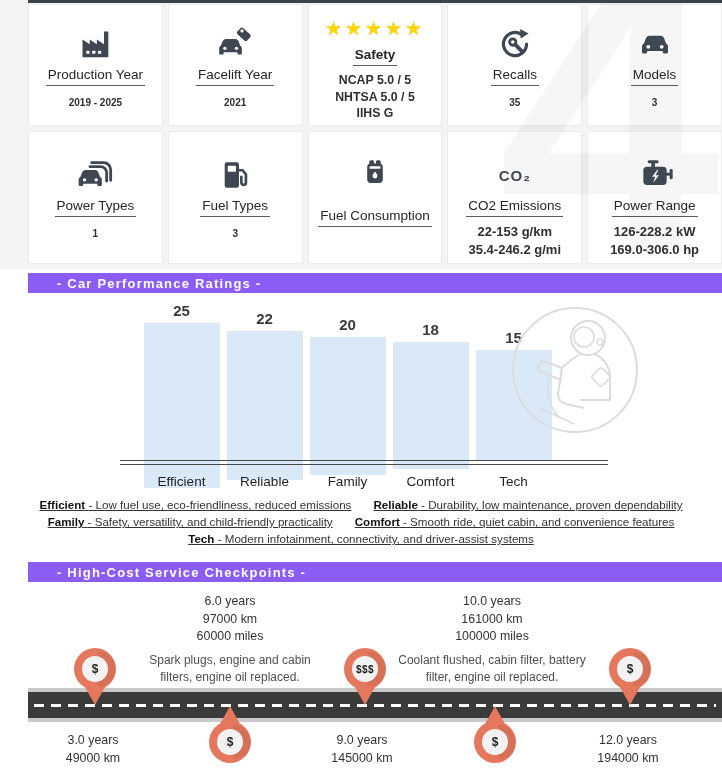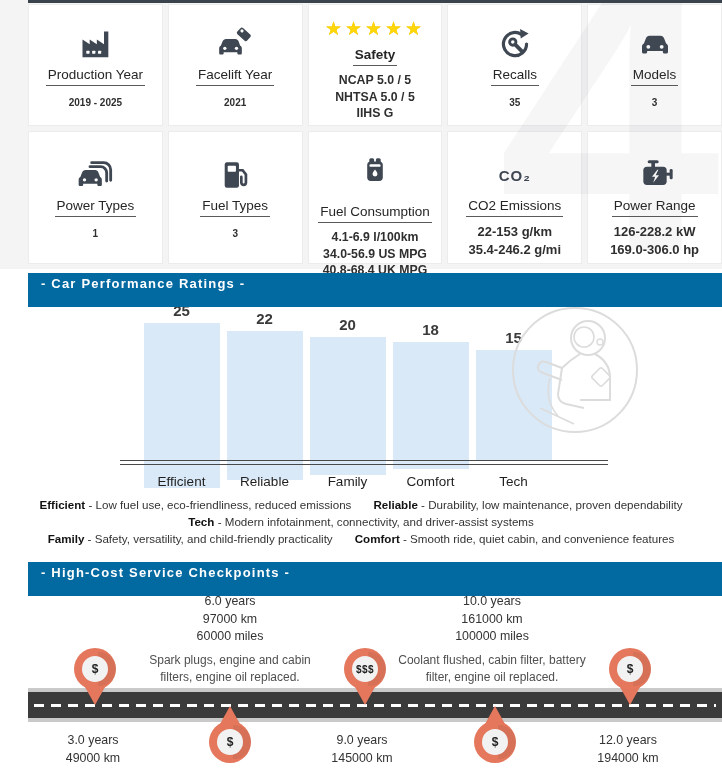--- a/index.html
+++ b/index.html
@@ -19,41 +19,41 @@
   .card .label { font-size:13.5px; color:#262626; padding:0 2px 3px 2px; border-bottom:1.5px solid #5a5a5a; margin-top:0; }
   .card .vals { margin-top:9px; font-weight:bold; font-size:10px; color:#2f2f2f; line-height:1.5; }
   .card .vals.tight { margin-top:6px; font-size:12.3px; line-height:1.36; }
   .stars { font-size:19px; letter-spacing:3px; color:#ffd60a; line-height:1; margin-top:2px;
            text-shadow:0 0 0.5px #e8b800; }
   .co2-glyph { font-weight:800; font-size:15px; letter-spacing:1px; color:#3f4752; }
   .watermark-4 { position:absolute; left:498px; top:-88px; font-size:400px; font-weight:bold;
                  color:rgba(80,85,95,0.05); z-index:3; pointer-events:none; line-height:1; }
 
   
-  .section-header { position:absolute; left:28px; width:694px; height:34px; background:#0369a1;
+  .section-header { position:absolute; left:28px; width:694px; height:20px; background:#8b5cf6;
                     color:#fff; font-size:13px; font-weight:bold; letter-spacing:1.2px;
-                    line-height:22px; padding-left:13px; z-index:4; }
+                    line-height:22px; padding-left:29px; z-index:4; }
   .hdr-ratings { top:273px; }
   .hdr-service { top:562px; }
 
   
   .chart { position:absolute; left:118px; top:298px; width:490px; height:194px; z-index:2; }
   .bars-row { position:absolute; left:22px; top:0; display:flex; height:194px;align-items:center; }
   .bar-slot { width:83px; display:flex; flex-direction:column; align-items:center; justify-content:flex-end; }
   .bar-value { font-weight:bold; font-size:15px; color:#3a3a3a; margin-bottom:4px; }
   .bar-fill { width:76px; background:#d9e9f7; }
   .axis-line { position:absolute; left:2px; right:0px; height:1.3px; background:#4a4a4a; z-index:3; }
   .axis-a { bottom:27px; } .axis-b { bottom:31px; }
   .cats-row { position:absolute; left:22px; bottom:3px; display:flex; z-index:4; }
   .cat { width:83px; text-align:center; font-size:13.5px; color:#1f1f1f; }
   .astro { position:absolute; left:392px; top:6px; z-index:1; }
 
   .legend { position:absolute; left:28px; top:496px; width:666px; z-index:2; }
   .legend-line { display:flex; justify-content:center; gap:22px; font-size:11.6px; color:#333;
-                 line-height:1.48; }
+                 line-height:1.48;text-decoration:underline; }
   .legend-line b { color:#111; }
 
   
   .service { position:absolute; left:0; top:584px; width:722px; height:184px; z-index:2; }
   .road { position:absolute; left:28px; top:104px; width:694px; height:34px; background:#3b3b3b;
           border-top:4px solid #c9c9c9; border-bottom:4px solid #c9c9c9; z-index:2; }
   .road-dash { position:absolute; left:6px; right:6px; top:12px; height:3px;
                background:repeating-linear-gradient(90deg,#fff 0 10px,transparent 10px 17px); }
   .cp-text { position:absolute; width:190px; text-align:center; font-size:12.4px; color:#333; line-height:1.42; }
   .cp-desc { margin-top:6px; color:#4f4f4f; font-size:12px; line-height:1.4; }
@@ -174,25 +174,20 @@
       <div class="icon-box" style="height:40px;">
         <svg width="36" height="36" viewBox="0 0 24 24" fill="#3f4752">
           <rect x="8.2" y="4.2" width="3.2" height="3" rx="1"></rect>
           <rect x="12.6" y="4.2" width="3.2" height="3" rx="1"></rect>
           <rect x="6.8" y="6.3" width="10.4" height="13" rx="2.4"></rect>
           <rect x="8.3" y="8.2" width="7.4" height="1.7" rx="0.8" fill="#fff"></rect>
           <path d="M12 11.6c1.05 1.35 1.65 2.2 1.65 3.1a1.65 1.65 0 0 1-3.3 0c0-.9.6-1.75 1.65-3.1z" fill="#fff"></path>
         </svg>
       </div>
       <div class="label" style="margin-top:16px;">Fuel Consumption</div>
-      <div class="vals tight">
-        <div>4.1-6.9 l/100km</div>
-        <div>34.0-56.9 US MPG</div>
-        <div>40.8-68.4 UK MPG</div>
-      </div>
     </div>
 
     <div class="card row2">
       <div class="icon-box">
         <span class="co2-glyph">CO₂</span>
       </div>
       <div class="label">CO2 Emissions</div>
       <div class="vals tight" style="font-size:13px;">
         <div>22-153 g/km</div>
         <div>35.4-246.2 g/mi</div>
@@ -270,25 +265,25 @@
       <div class="cat">Tech</div>
     </div>
   </div>
 
   <div class="legend">
     <div class="legend-line">
       <span><b>Efficient</b> <span>- Low fuel use, eco-friendliness, reduced emissions</span></span>
       <span><b>Reliable</b> <span>- Durability, low maintenance, proven dependability</span></span>
     </div>
     <div class="legend-line">
-      <span><b>Tech</b> <span>- Modern infotainment, connectivity, and driver-assist systems</span></span>
-    </div>
-    <div class="legend-line">
       <span><b>Family</b> <span>- Safety, versatility, and child-friendly practicality</span></span>
       <span><b>Comfort</b> <span>- Smooth ride, quiet cabin, and convenience features</span></span>
+    </div>
+    <div class="legend-line">
+      <span><b>Tech</b> <span>- Modern infotainment, connectivity, and driver-assist systems</span></span>
     </div>
   </div>
 
   <div class="section-header hdr-service">- High-Cost Service Checkpoints -</div>
 
   <div class="service">
 
     <div class="cp-text" style="left:135px; top:9px;">
       <div>6.0 years</div>
       <div>97000 km</div>

